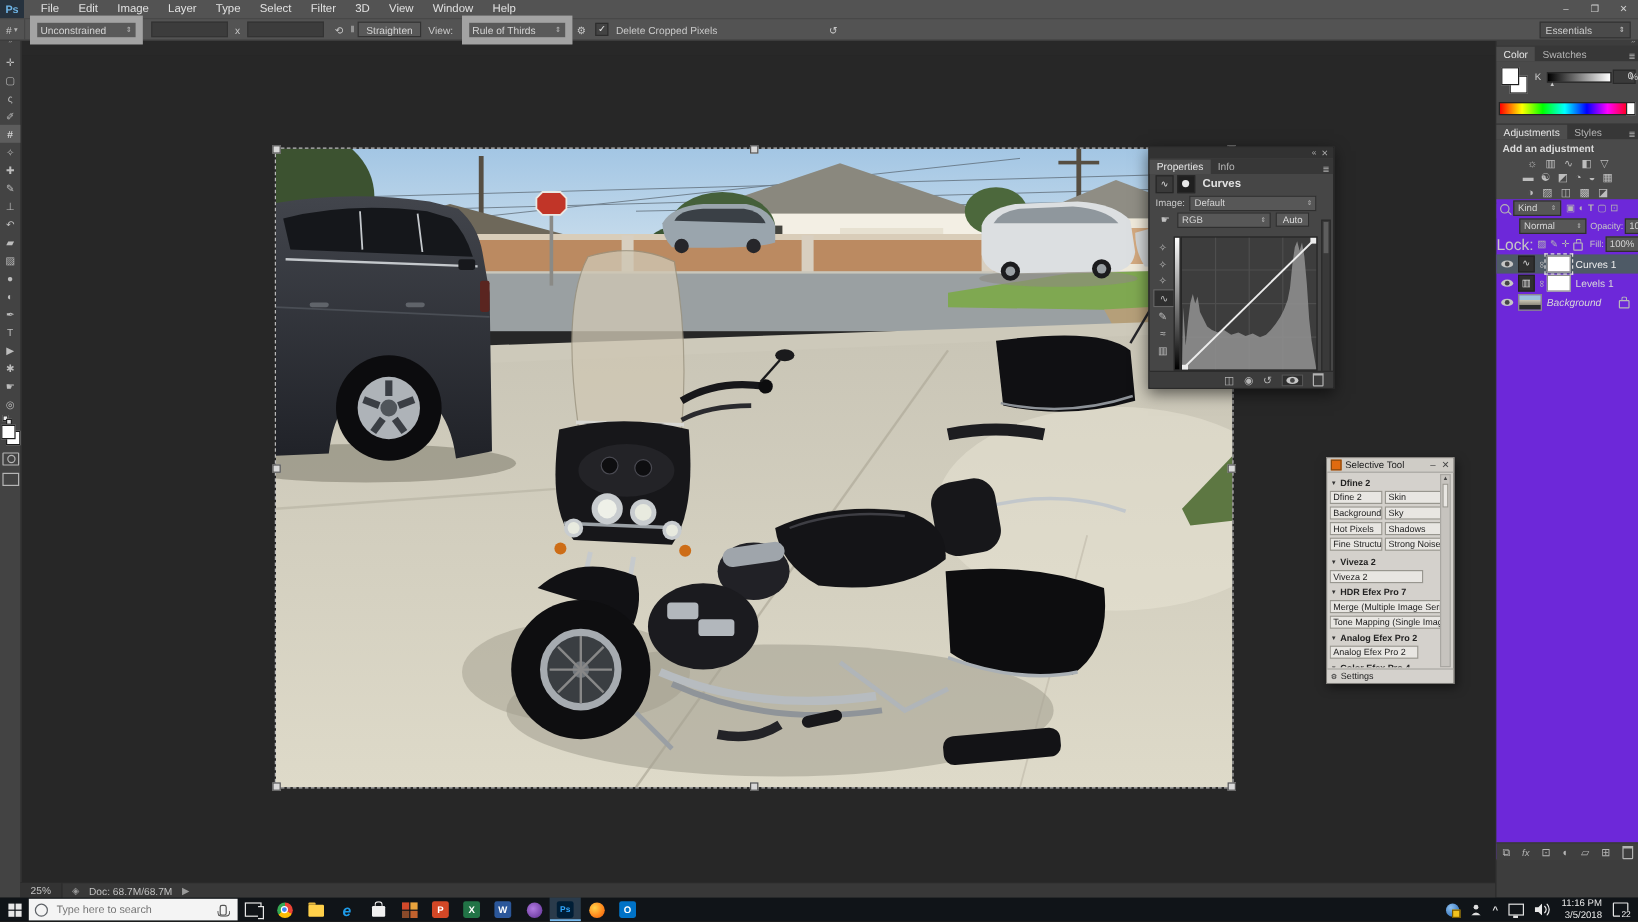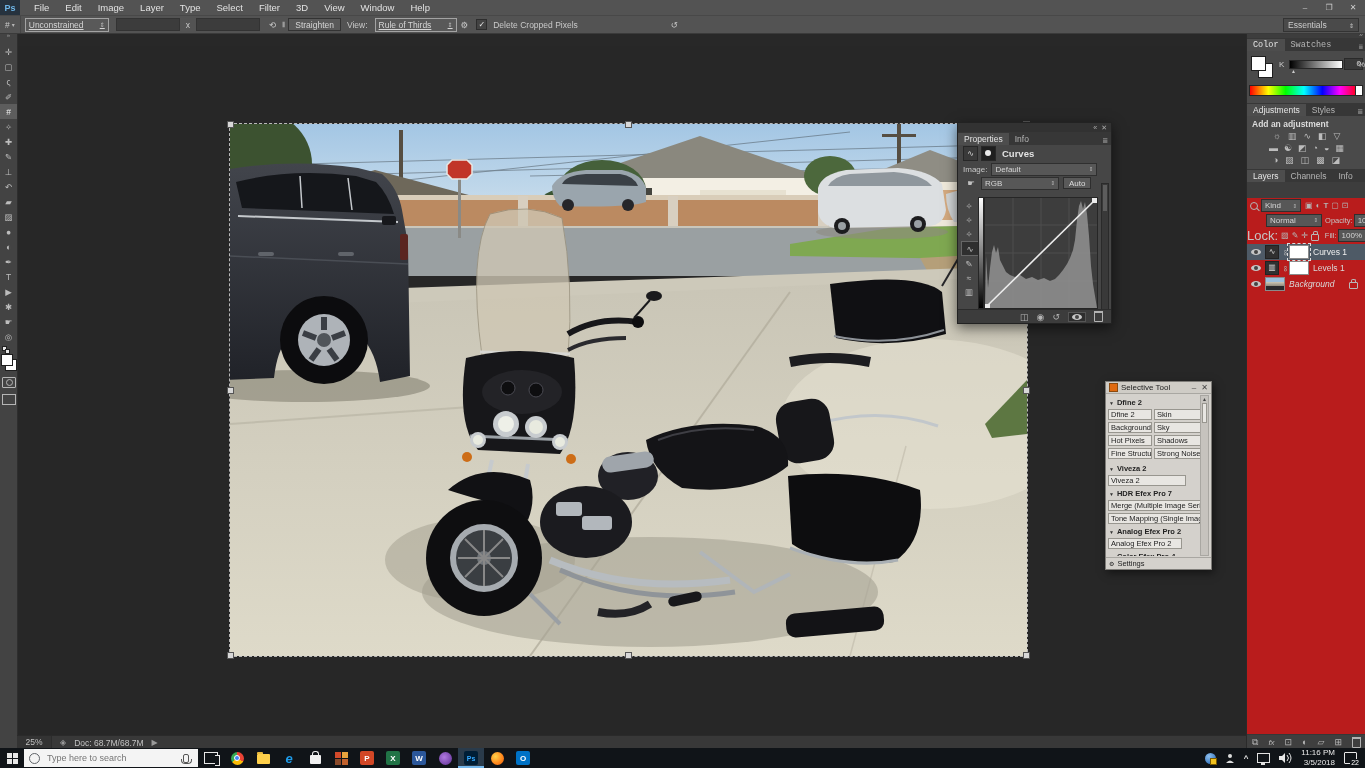--- a/index.html
+++ b/index.html
@@ -10,21 +10,21 @@
   #menu-bar{left:0;top:0;width:1365px;height:15px;background:#535353;display:flex;align-items:center;font-size:9.5px;color:#e2e2e2;z-index:40;}
   .ps-logo{width:20px;height:15px;background:#26323e;color:#6fb6e8;font-weight:bold;font-size:9px;display:flex;align-items:center;justify-content:center;margin-right:6px;}
   .mi{padding:0 8px;cursor:default;}
   .win-controls{margin-left:auto;display:flex;height:15px;}
   .win-btn{width:24px;text-align:center;font-size:8px;color:#cfcfcf;line-height:15px;}
   
   #options-bar{left:0;top:15px;width:1365px;height:17px;background:#535353;border-top:1px solid #484848;border-bottom:1px solid #3a3a3a;display:flex;align-items:center;font-size:8.5px;z-index:40;}
   .tool-preset{display:flex;align-items:center;padding:0 5px;border-right:1px solid #464646;height:100%;}
   .glyph{color:#c9c9c9;}
   .caret{font-size:6px;color:#b5b5b5;margin-left:2px;}
-  .dropdown{background:#595959;border:1px solid #a3a3a3;height:12px;display:flex;align-items:center;padding:0 3px;color:#d5d5d5;margin:4px 4px;text-decoration:underline;}
+  .dropdown{background:#595959;border:6px solid #a3a3a3;height:12px;display:flex;align-items:center;padding:0 3px;color:#d5d5d5;margin:4px 4px;}
   .dropdown .updn{margin-left:auto;font-size:6px;color:#bbb;padding-left:4px;}
   .dim-input{width:58px;height:11px;background:#3c3c3c;border:1px solid #333;color:#ddd;font-size:8.5px;margin:0 3px;padding:0 2px;}
   .opt-btn{background:#595959;border:1px solid #333;color:#d5d5d5;font-size:8.5px;height:13px;padding:0 6px;margin:0 3px;font-family:inherit;}
   .lbl{color:#c9c9c9;margin:0 3px;}
   .checkbox{width:9px;height:9px;background:#434343;border:1px solid #2d2d2d;color:#e8e8e8;font-size:8px;line-height:9px;text-align:center;margin:0 3px 0 8px;}
   .ws-dd{position:absolute;right:6px;top:2px;width:66px;height:12px;background:#4a4a4a;border:1px solid #333;display:flex;align-items:center;padding:0 4px;color:#ccc;font-size:8.5px;}
   
   #tab-strip{left:17px;top:32px;width:1229px;height:14px;background:#383838;display:flex;align-items:flex-end;z-index:30;}
   #doc-tab{margin-left:13px;height:13px;background:#4a4a4a;border:1px solid #2c2c2c;border-bottom:none;display:flex;align-items:center;padding:0 6px;font-size:8.5px;color:#d2d2d2;}
   #doc-tab .close{margin-left:7px;color:#aaa;font-size:9px;}
@@ -576,21 +576,21 @@
     <div id="st-scroll">▲<div class="thm"></div></div>
     <div id="st-foot">
       <span style="font-size:6px;margin-right:3px;">⚙</span>
       <span>Settings</span>
     </div>
   </div>
 
   <div id="dock" class="abs">
     <div style="position:absolute;right:3px;top:-1px;font-size:7px;color:#999;">»</div>
 
-    <div class="tabrow" style="top:6px;font-family:Liberation Mono, monospace;">
+    <div class="tabrow" style="top:6px;">
       <div class="ptab on">Color</div>
       <div class="ptab">Swatches</div>
       <span class="pmenu">≣</span>
     </div>
     <div class="pcontent" style="top:19px;height:52px;">
       <div style="position:absolute;left:4px;top:5px;width:22px;height:22px;">
         <div style="position:absolute;left:0;top:0;width:13px;height:13px;background:#fff;border:1px solid #1e1e1e;z-index:2;"></div>
         <div style="position:absolute;left:7px;top:7px;width:13px;height:13px;background:#fff;border:1px solid #1e1e1e;"></div>
       </div>
       <span style="position:absolute;left:32px;top:9px;font-size:8px;color:#ccc;">K</span>
@@ -632,21 +632,21 @@
         <span>◪</span>
       </div>
     </div>
 
     <div class="tabrow" style="top:137px;">
       <div class="ptab on">Layers</div>
       <div class="ptab">Channels</div>
       <div class="ptab">Info</div>
 
     </div>
-    <div class="pcontent" style="top:166px;height:550px;background:#b91c1c;">
+    <div class="pcontent" style="top:134px;height:550px;background:#6d28d9;">
 
       <div class="lrow" style="top:1px;height:13px;">
         <span class="mag"></span>
         <div class="dd2" style="width:32px;">
           <span>Kind</span>
             <span class="updn">⇕</span>
         </div>
         <span class="bic" style="margin-left:4px;font-size:8px;">▣</span>
         <span class="bic" style="margin-left:3px;font-size:8px;">◐</span>
         <span class="bic" style="margin-left:3px;font-size:8px;font-weight:bold;">T</span>

